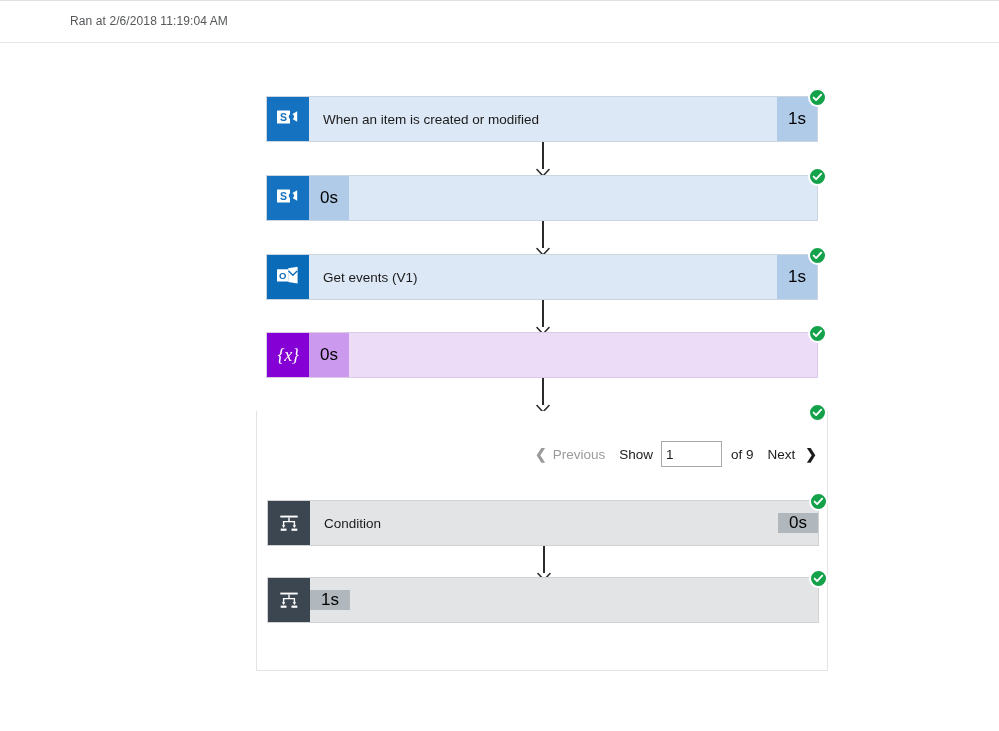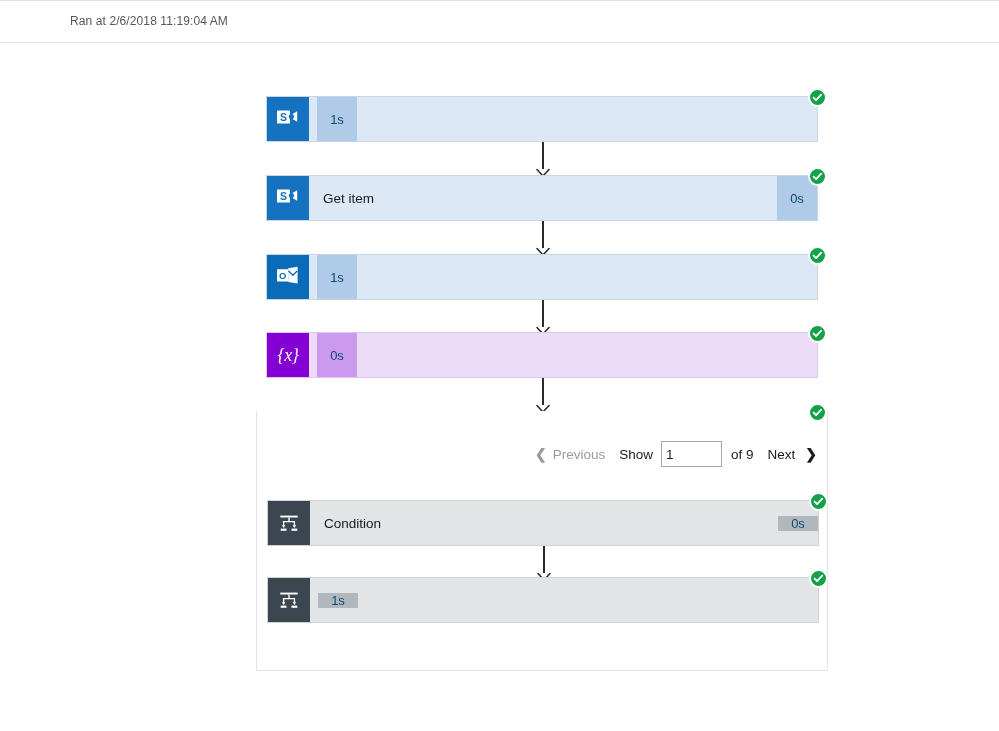--- a/index.html
+++ b/index.html
@@ -84,23 +84,22 @@
     white-space: nowrap;
     overflow: hidden;
     text-overflow: ellipsis;
   }
   .card-duration {
     flex: 0 0 40px;
     width: 40px;
     display: flex;
     align-items: center;
     justify-content: center;
-    font-size: 13px;
-    color: #0c4a6e;
-    margin-left: 8px;
+    font-size: 17px;
+    color: #000000;
   }
 
   
   .theme-sharepoint .card-body,
   .theme-sharepoint { background: #dce8f5; }
   .theme-sharepoint .card-duration { background: #afcbe8; }
   .theme-sharepoint .card-icon { background: #1572c0; }
 
   .theme-outlook .card-body,
   .theme-outlook { background: #dce8f5; }
@@ -236,20 +235,23 @@
     <div class="node-row" style="top:53px;">
       <div class="card theme-sharepoint">
         <div class="card-icon">
           <svg class="sp-glyph" width="26" height="26" viewBox="0 0 26 26">
             <rect x="2" y="4.5" width="13" height="13" rx="0.6" fill="#ffffff"></rect>
             <text x="8.5" y="14.6" font-family="Liberation Sans, sans-serif" font-size="10.5" font-weight="bold" fill="#1572c0" text-anchor="middle">S</text>
             <path d="M13.2 10.5 L22.2 5.3 L22.2 15.8 Z" fill="#ffffff"></path>
             <circle cx="16.4" cy="10.5" r="2.6" fill="#1572c0"></circle>
           </svg>
         </div>
+        <div class="card-body">
+          <span class="card-title">When an item is created or modified</span>
+        </div>
         <div class="card-duration">1s</div>
         <div class="status-badge">
           <svg width="11" height="11" viewBox="0 0 11 11">
               <path d="M1.6 5.6 L4.1 8.1 L9.2 2.7" stroke="#ffffff" stroke-width="1.9" fill="none" stroke-linecap="round" stroke-linejoin="round"></path>
             </svg>
         </div>
       </div>
     </div>
 
     <div class="connector" style="top:99px; height:36px;">
@@ -264,23 +266,20 @@
     <div class="node-row" style="top:132px;">
       <div class="card theme-sharepoint">
         <div class="card-icon">
           <svg class="sp-glyph" width="26" height="26" viewBox="0 0 26 26">
             <rect x="2" y="4.5" width="13" height="13" rx="0.6" fill="#ffffff"></rect>
             <text x="8.5" y="14.6" font-family="Liberation Sans, sans-serif" font-size="10.5" font-weight="bold" fill="#1572c0" text-anchor="middle">S</text>
             <path d="M13.2 10.5 L22.2 5.3 L22.2 15.8 Z" fill="#ffffff"></path>
             <circle cx="16.4" cy="10.5" r="2.6" fill="#1572c0"></circle>
           </svg>
         </div>
-        <div class="card-body">
-          <span class="card-title">Get item</span>
-        </div>
         <div class="card-duration">0s</div>
         <div class="status-badge">
           <svg width="11" height="11" viewBox="0 0 11 11">
               <path d="M1.6 5.6 L4.1 8.1 L9.2 2.7" stroke="#ffffff" stroke-width="1.9" fill="none" stroke-linecap="round" stroke-linejoin="round"></path>
             </svg>
         </div>
       </div>
     </div>
 
     <div class="connector" style="top:178px; height:36px;">
@@ -294,20 +293,23 @@
 
     <div class="node-row" style="top:211px;">
       <div class="card theme-outlook">
         <div class="card-icon">
           <svg class="ol-glyph" width="26" height="26" viewBox="0 0 26 26">
             <rect x="2" y="5.3" width="11.2" height="12.2" rx="0.6" fill="#ffffff"></rect>
             <text x="7.6" y="14.7" font-family="Liberation Sans, sans-serif" font-size="9.5" font-weight="bold" fill="#0a6bb8" text-anchor="middle">O</text>
             <path d="M13.2 4.2 L22.6 2.7 L22.6 19.4 L13.2 17.9 Z" fill="#ffffff"></path>
             <path d="M13.9 7.2 L17.9 11.3 L21.9 7.2" stroke="#0a6bb8" stroke-width="1.3" fill="none" stroke-linecap="round" stroke-linejoin="round"></path>
           </svg>
+        </div>
+        <div class="card-body">
+          <span class="card-title">Get events (V1)</span>
         </div>
         <div class="card-duration">1s</div>
         <div class="status-badge">
           <svg width="11" height="11" viewBox="0 0 11 11">
               <path d="M1.6 5.6 L4.1 8.1 L9.2 2.7" stroke="#ffffff" stroke-width="1.9" fill="none" stroke-linecap="round" stroke-linejoin="round"></path>
             </svg>
         </div>
       </div>
     </div>
 

